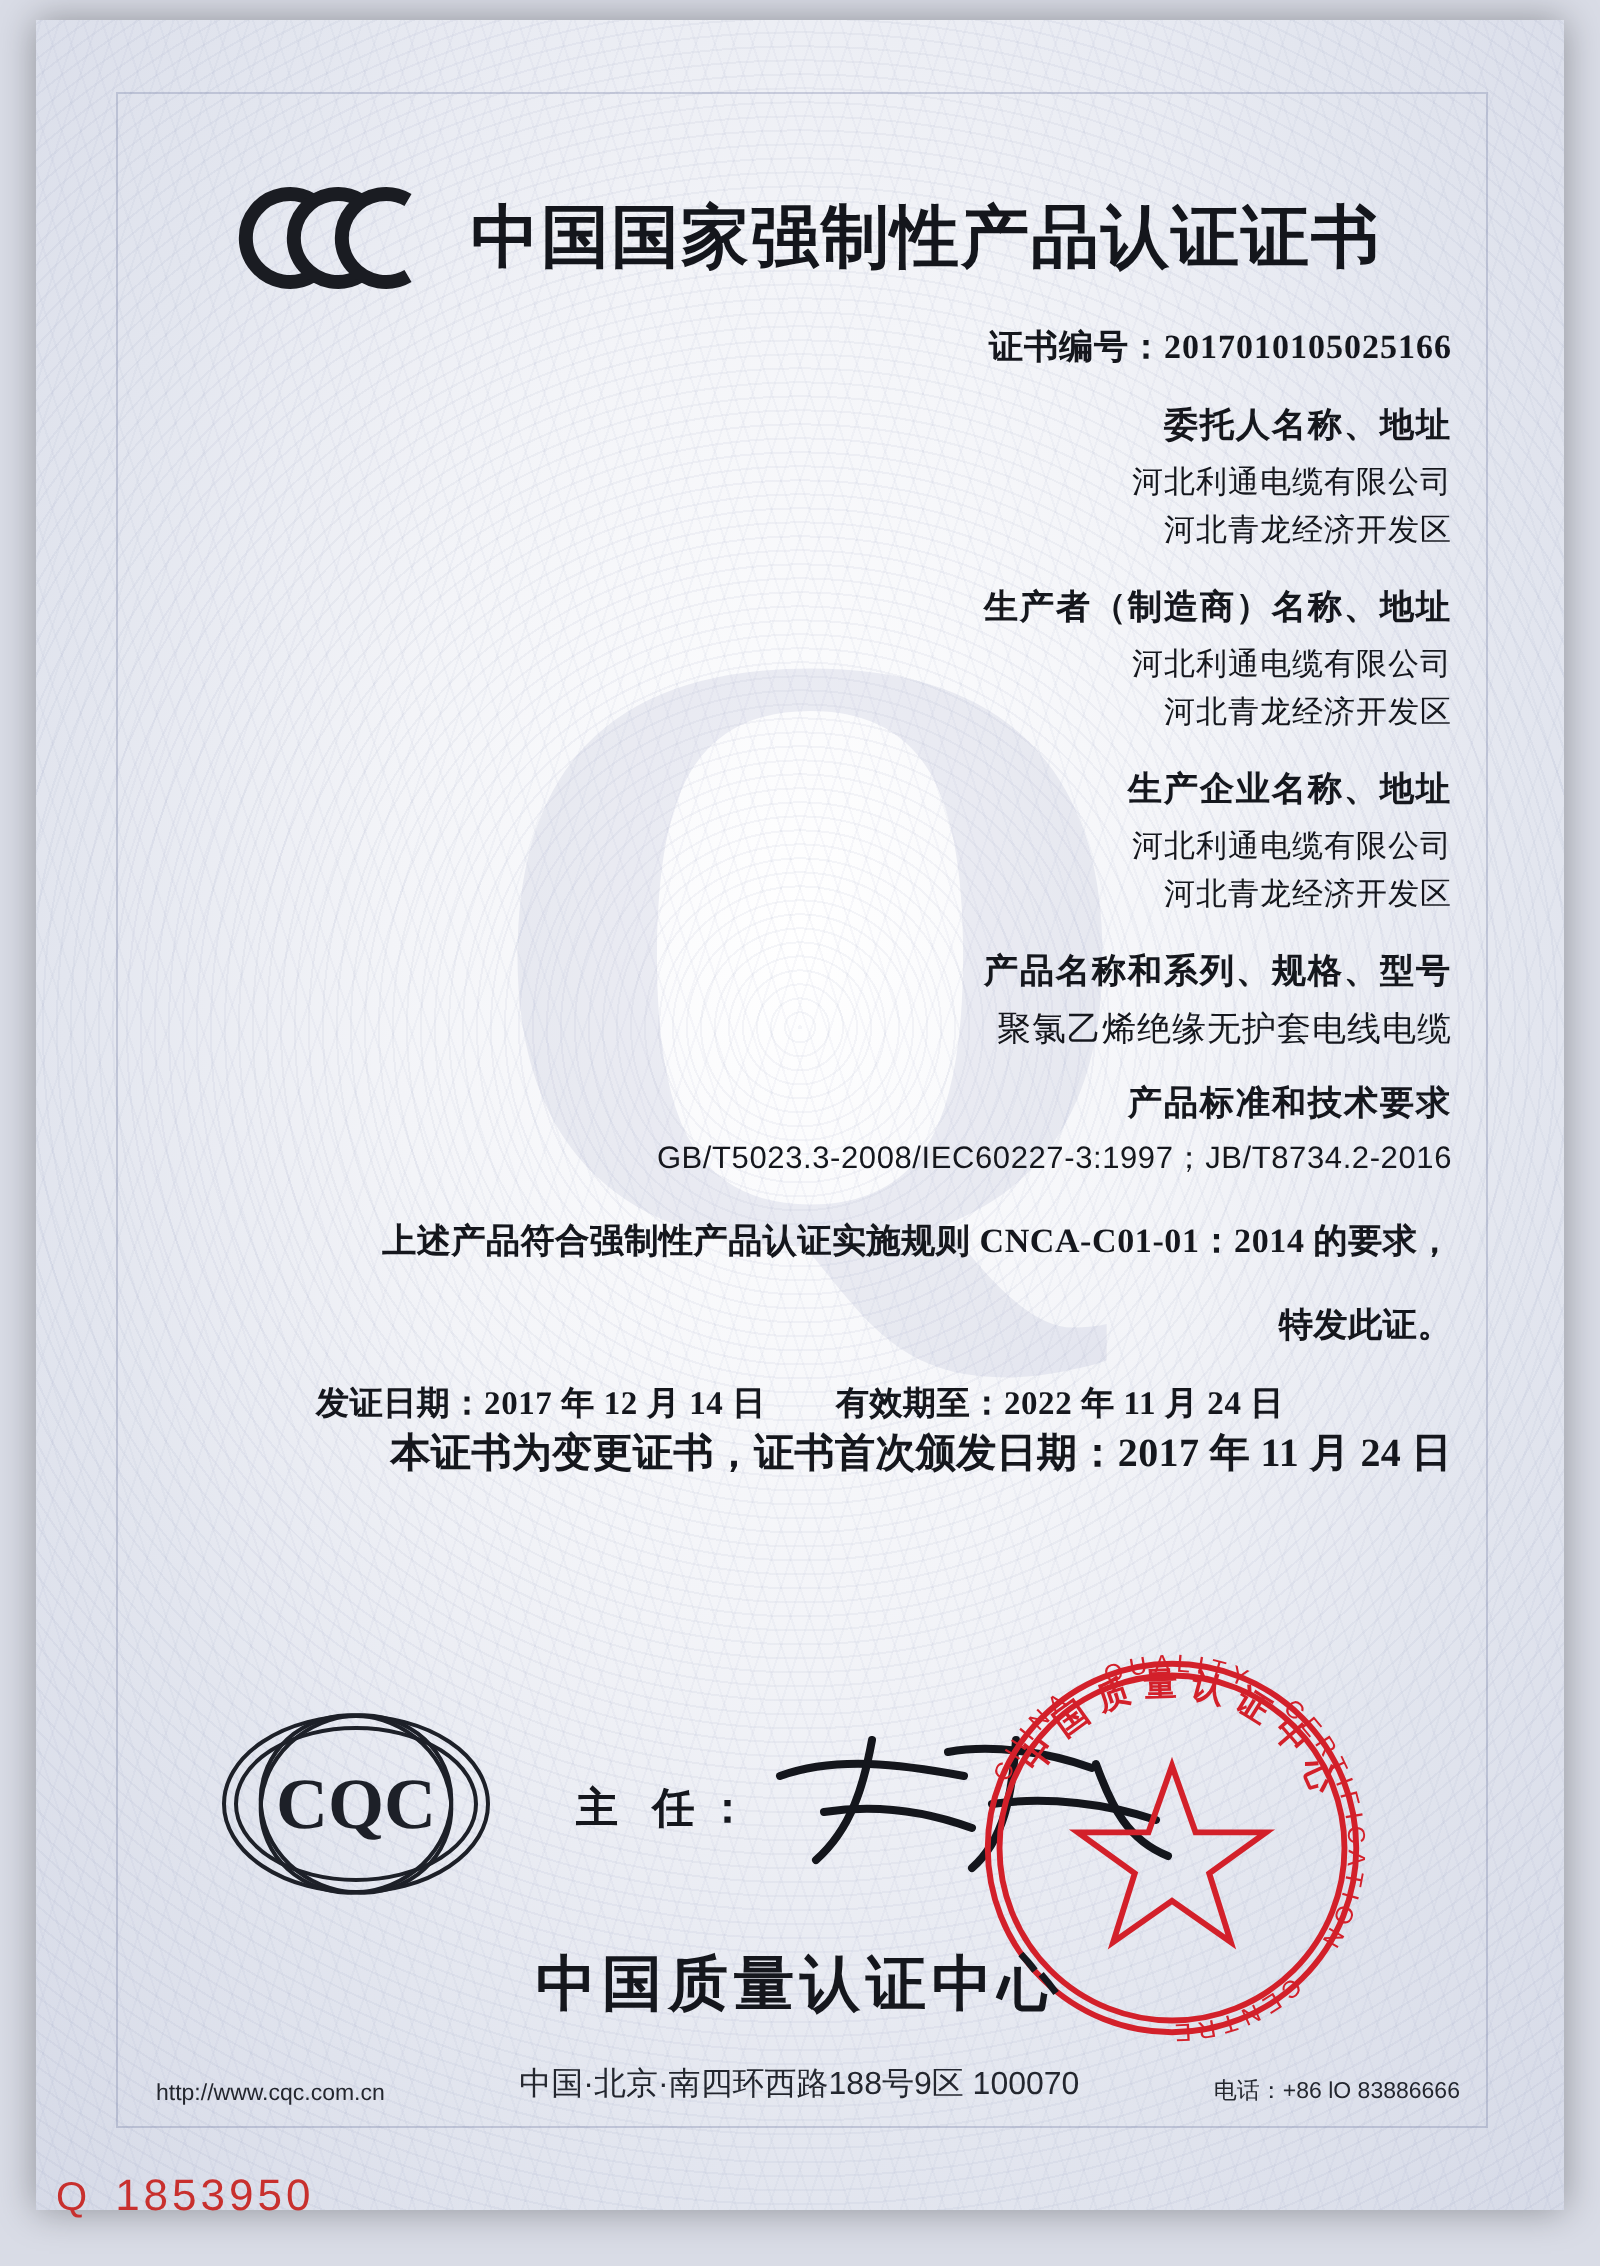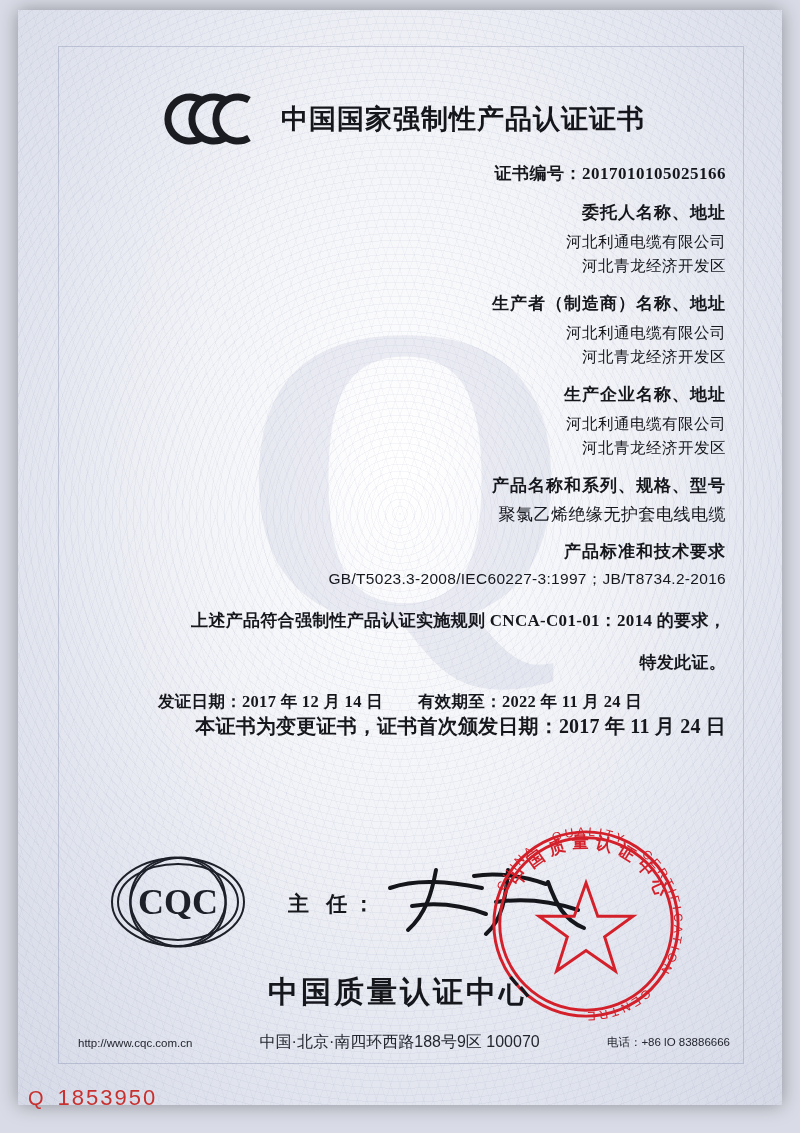--- a/index.html
+++ b/index.html
@@ -69,21 +69,21 @@
     position: absolute;
     left: 0; right: 0;
     top: 78px;
     display: flex;
     align-items: center;
     justify-content: center;
     gap: 18px;
   }
   .ccc-logo { width: 108px; height: 62px; flex: none; }
   .main-title {
-    font-size: 27px;
+    font-size: 34px;
     font-weight: bold;
     color: #14161c;
     letter-spacing: 1px;
     white-space: nowrap;
   }
 
   
   .content {
     position: absolute;
     left: 56px;
@@ -206,21 +206,21 @@
     letter-spacing: 3px;
   }
 
   .footer {
     position: absolute;
     left: 60px;
     right: 52px;
     top: 1022px;
     display: flex;
     justify-content: space-between;
-    align-items: center;
+    align-items: flex-end;
     font-size: 11.5px;
     color: #23262e;
     font-family: "Liberation Sans", sans-serif;
   }
   .footer .mid { font-size: 16px; }
 
   .serial {
     position: absolute;
     left: 28px;
     top: 1085px;

